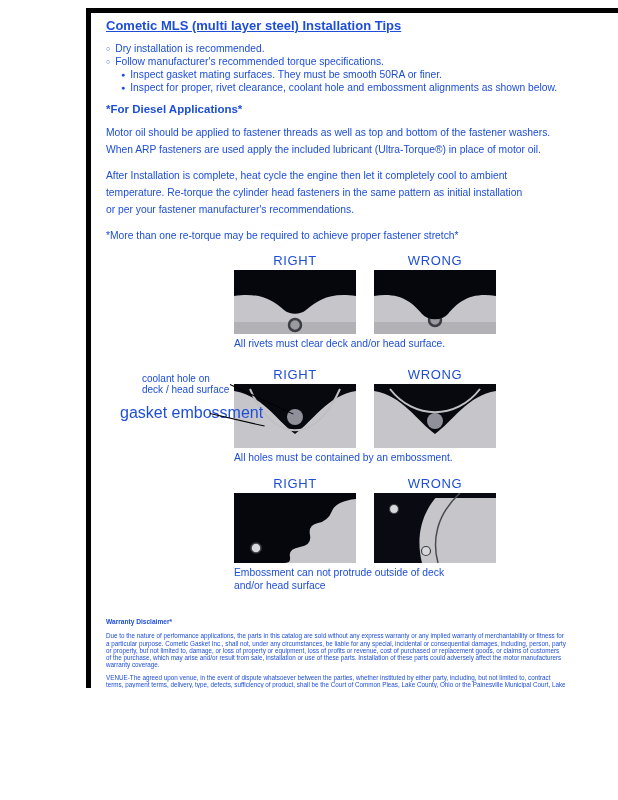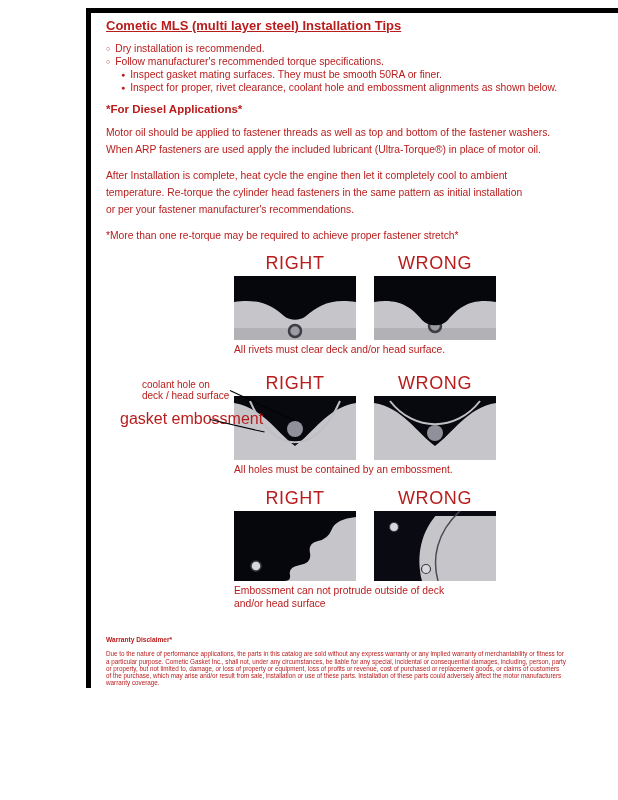--- a/index.html
+++ b/index.html
@@ -1,19 +1,19 @@
 <!DOCTYPE html>
 <html><head>
 <meta charset="utf-8">
 <style>
   * { margin:0; padding:0; box-sizing:border-box; }
   html,body { background:#ffffff; }
   .page {
     position:relative; width:618px; height:688px; background:#ffffff;
-    font-family:"Liberation Sans", sans-serif; color:#b91c1c; overflow:hidden;
+    font-family:"Liberation Sans", sans-serif; color:#1d4ed8; overflow:hidden;
   }
   .frame-top   { position:absolute; left:88px; top:8px;  width:530px; height:5px; background:#000; }
   .frame-left  { position:absolute; left:86px; top:8px;  width:5px;  height:784px; background:#000; }
   .frame-bottom{ position:absolute; left:86px; top:790px; width:532px; height:3px; background:#000; }
 
   .content { position:absolute; left:106px; top:18px; width:502px; }
 
   .title { font-size:13px; font-weight:bold; text-decoration:underline; margin-bottom:9px; }
 
   .bullets { margin-bottom:9px; }
@@ -21,21 +21,21 @@
   .bullet::before     { content:"○"; font-size:7px; line-height:13px; margin-right:5px; }
   .sub-bullet         { margin-left:15px; }
   .sub-bullet::before { content:"●"; font-size:7px; line-height:13px; margin-right:5px; }
 
   .diesel-heading { font-size:11.5px; font-weight:bold; margin:6px 0 9px; }
   .para { font-size:10.3px; line-height:17px; width:480px; margin-bottom:9px; white-space:pre-line; }
 
   .diagrams { margin-left:128px; width:290px; margin-top:4px; }
   .diag-row { display:flex; gap:18px; }
   .diag-col { width:122px; text-align:center; }
-  .diag-header { font-size:18px; letter-spacing:0.6px; margin-bottom:2px; }
+  .diag-header { font-size:13px; letter-spacing:0.6px; margin-bottom:2px; }
   .diag-img { display:block; width:122px; height:auto; }
   .diag-caption { font-size:10.3px; line-height:12.5px; margin:4px 0 12px; white-space:pre-line; text-align:left; }
 
   .row2-wrap { position:relative;margin-top:16px; }
   .label-coolant { position:absolute; left:-92px;  top:6px;  font-size:10px; line-height:11px; white-space:pre-line; text-align:left; }
   .label-emboss  { position:absolute; left:-114px; top:40px; font-size:16px; line-height:11px; white-space:nowrap; text-align:center; }
   .pointer { position:absolute; height:1px; background:#000; transform-origin:left center; }
   .pointer-coolant { left:-4px;  top:17px; width:70px; transform:rotate(25deg); }
   .pointer-emboss  { left:-24px; top:46px; width:56px; transform:rotate(13deg); }
 

